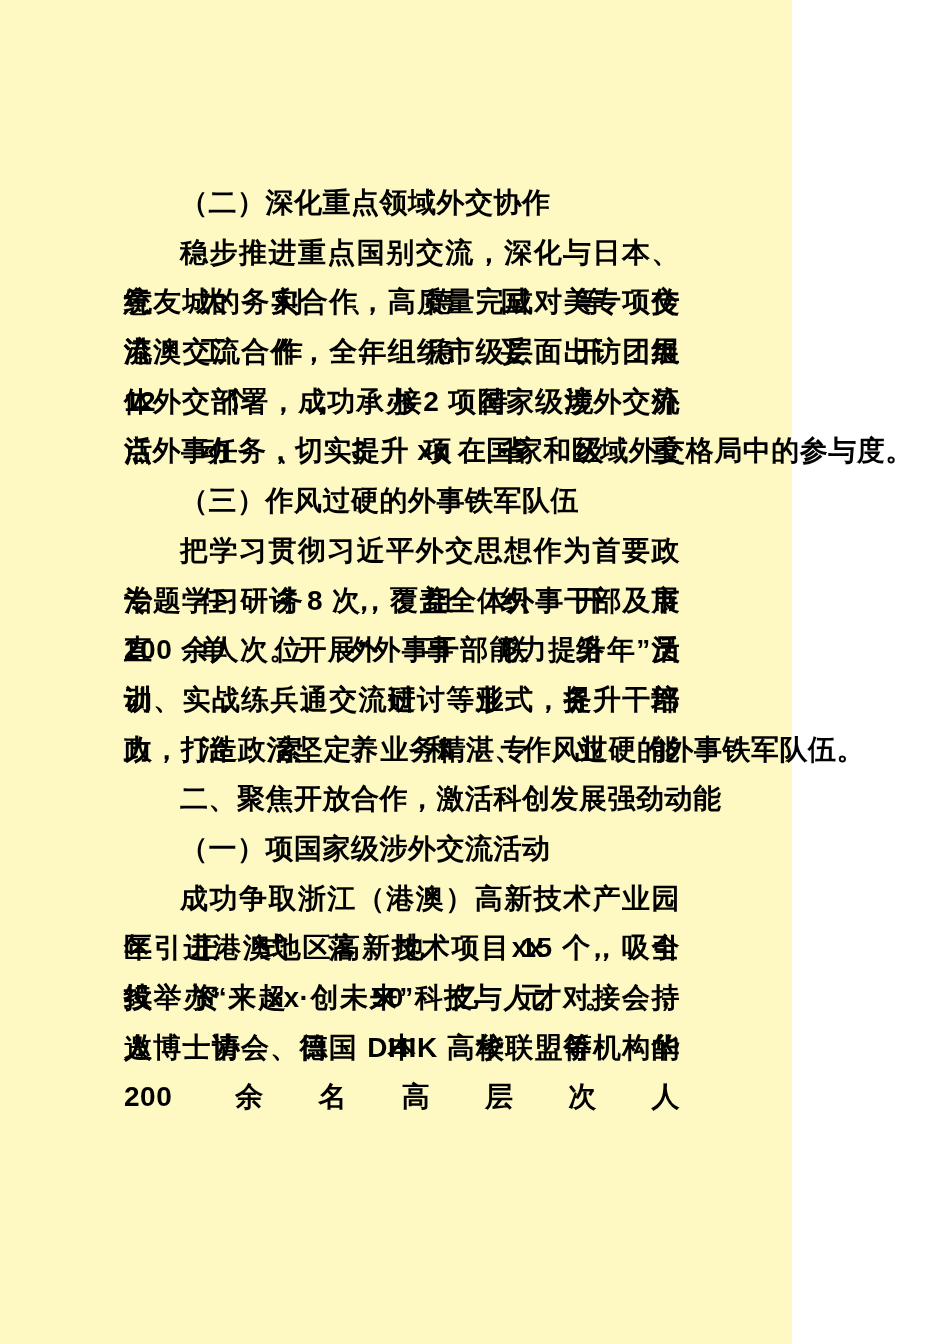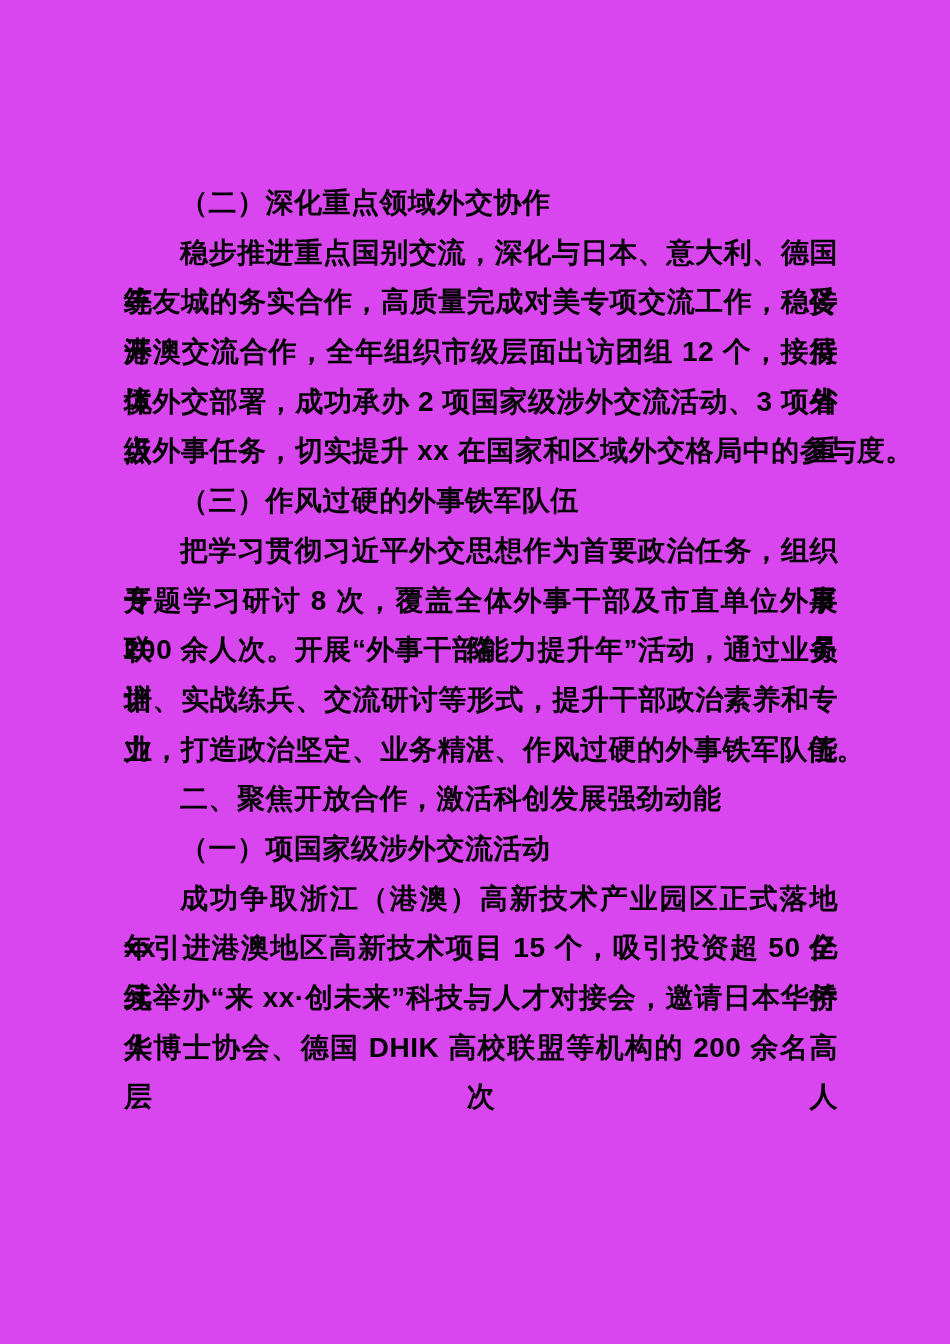--- a/index.html
+++ b/index.html
@@ -5,22 +5,22 @@
   html, body { margin: 0; padding: 0; }
   body {
     width: 950px; height: 1344px;
     background: #ffffff;
     font-family: "Liberation Sans", sans-serif;
     color: #000000;
     overflow: hidden;
   }
   .page {
     position: relative;
-    width: 950px; height: 1344px;
-    background: #d946ef;
+    width: 792px; height: 1344px;
+    background: #fef9c3;
   }
   .doc-content {
     position: absolute;
     top: 178px; left: 124px; right: 112px;
   }
   .ln {
     height: 49.7px;
     line-height: 49.7px;
     font-size: 28px;
     white-space: nowrap;

